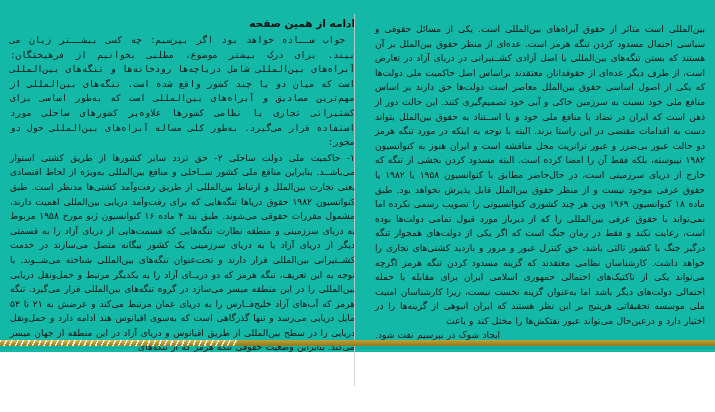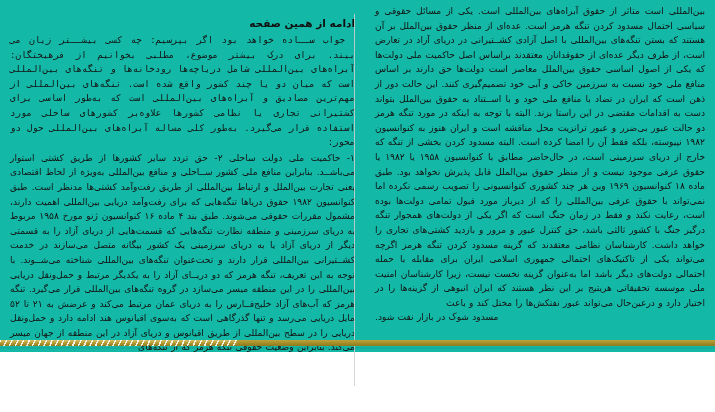--- a/index.html
+++ b/index.html
@@ -41,21 +41,21 @@
     position: relative;
   }
 
   .col-right {
     width: 367px;
     padding: 16px 12px 0 10px;
   }
 
   .col-left {
     width: 348px;
-    padding: 4px 10px 0 8px;
+    padding: 22px 10px 0 8px;
   }
 
   
   .col-divider {
     position: absolute;
     top: 14px;
     left: 354px;
     width: 1px;
     height: 372px;
     background: #cfcfcf;
@@ -145,21 +145,21 @@
       <h2 class="kicker">ادامه از همین صفحه</h2>
 
       <p class="body-text lead">جواب ســاده خواهد بود اگر بپرسیم: چه کسی بیشــتر زیان می بیند. برای درک بیشتر موضوع، مطلبی بخوانیم از فرهیختگان: آبراه‌های بین‌المللی شامل دریاچه‌ها رودخانه‌ها و تنگه‌های بین‌المللی است که میان دو یا چند کشور واقع شده است. تنگه‌های بین‌المللی از مهم‌ترین مصادیق و آبراه‌های بین‌المللی است که به‌طور اساسی برای کشتیرانی تجاری یا نظامی کشورها علاوه‌بر کشورهای ساحلی مورد استفاده قرار می‌گیرد. به‌طور کلی مساله آبراه‌های بین‌المللی حول دو محور:</p>
 
       <p class="body-text">۱- حاکمیت ملی دولت ساحلی   ۲- حق تردد سایر کشورها از طریق کشتی استوار می‌باشــد. بنابراین منافع ملی کشور ســاحلی و منافع بین‌المللی به‌ویژه از لحاظ اقتصادی یعنی تجارت بین‌الملل و ارتباط بین‌المللی از طریق رفت‌وآمد کشتی‌ها مدنظر است. طبق کنوانسیون ۱۹۸۲ حقوق دریاها تنگه‌هایی که برای رفت‌وآمد دریایی بین‌المللی اهمیت دارند، مشمول مقررات حقوقی می‌شوند. طبق بند ۴ ماده ۱۶ کنوانسیون ژنو مورخ ۱۹۵۸ مربوط به دریای سرزمینی و منطقه نظارت تنگه‌هایی که قسمت‌هایی از دریای آزاد را به قسمتی دیگر از دریای آزاد یا به دریای سرزمینی یک کشور بیگانه متصل می‌سازند در خدمت کشــتیرانی بین‌المللی قرار دارند و تحت‌عنوان تنگه‌های بین‌المللی شناخته می‌شــوند. با توجه به این تعریف، تنگه هرمز که دو دریــای آزاد را به یکدیگر مرتبط و حمل‌ونقل دریایی بین‌المللی را در این منطقه میسر می‌سازد در گروه تنگه‌های بین‌المللی قرار می‌گیرد. تنگه هرمز که آب‌های آزاد خلیج‌فــارس را به دریای عمان مرتبط می‌کند و عرضش به ۲۱ تا ۵۲ مایل دریایی می‌رسد و تنها گذرگاهی است که به‌سوی اقیانوس هند ادامه دارد و حمل‌ونقل دریایی را در سطح بین‌المللی از طریق اقیانوس و دریای آزاد در این منطقه از جهان میسر می‌کند. بنابراین وضعیت حقوقی تنگه هرمز که از تنگه‌های</p>
     </div>
 
     <div class="col col-left">
       <p class="body-text">بین‌المللی است متاثر از حقوق آبراه‌های بین‌المللی است. یکی از مسائل حقوقی و سیاسی احتمال مسدود کردن تنگه هرمز است. عده‌ای از منظر حقوق بین‌الملل بر آن هستند که بستن تنگه‌های بین‌المللی با اصل آزادی کشــتیرانی در دریای آزاد در تعارض است، از طرف دیگر عده‌ای از حقوقدانان معتقدند براساس اصل حاکمیت ملی دولت‌ها که یکی از اصول اساسی حقوق بین‌الملل معاصر است دولت‌ها حق دارند بر اساس منافع ملی خود نسبت به سرزمین خاکی و آبی خود تصمیم‌گیری کنند. این حالت دور از ذهن است که ایران در تضاد با منافع ملی خود و با اســتناد به حقوق بین‌الملل بتواند دست به اقدامات مقتضی در این راستا بزند. البته با توجه به اینکه در مورد تنگه هرمز دو حالت عبور بی‌ضرر و عبور ترانزیت محل مناقشه است و ایران هنوز به کنوانسیون ۱۹۸۲ نپیوسته، بلکه فقط آن را امضا کرده است. البته مسدود کردن بخشی از تنگه که خارج از دریای سرزمینی است، در حال‌حاضر مطابق با کنوانسیون ۱۹۵۸ یا ۱۹۸۲ یا حقوق عرفی موجود نیست و از منظر حقوق بین‌الملل قابل پذیرش نخواهد بود. طبق ماده ۱۸ کنوانسیون ۱۹۶۹ وین هر چند کشوری کنوانسیونی را تصویب رسمی نکرده اما نمی‌تواند با حقوق عرفی بین‌المللی را که از دیرباز مورد قبول تمامی دولت‌ها بوده است، رعایت نکند و فقط در زمان جنگ است که اگر یکی از دولت‌های همجوار تنگه درگیر جنگ با کشور ثالثی باشد، حق کنترل عبور و مرور و بازدید کشتی‌های تجاری را خواهد داشت. کارشناسان نظامی معتقدند که گزینه مسدود کردن تنگه هرمز اگرچه می‌تواند یکی از تاکتیک‌های احتمالی جمهوری اسلامی ایران برای مقابله با حمله احتمالی دولت‌های دیگر باشد اما به‌عنوان گزینه نخست نیست، زیرا کارشناسان امنیت ملی موسسه تحقیقاتی هریتیج بر این نظر هستند که ایران انبوهی از گزینه‌ها را در اختیار دارد و درعین‌حال می‌تواند عبور نفتکش‌ها را مختل کند و باعث</p>
 
-      <p class="body-text last-line">مسدود شوک در بازار نفت شود.</p>
+      <p class="body-text last-line">ایجاد شوک در بپرسیم نفت شود.</p>
     </div>
 
   </div>
 
   <div class="col-divider"></div>
 
   <div class="footer-shadow"></div>
 
   <div class="footer-rule">
     <div class="solid"></div>

